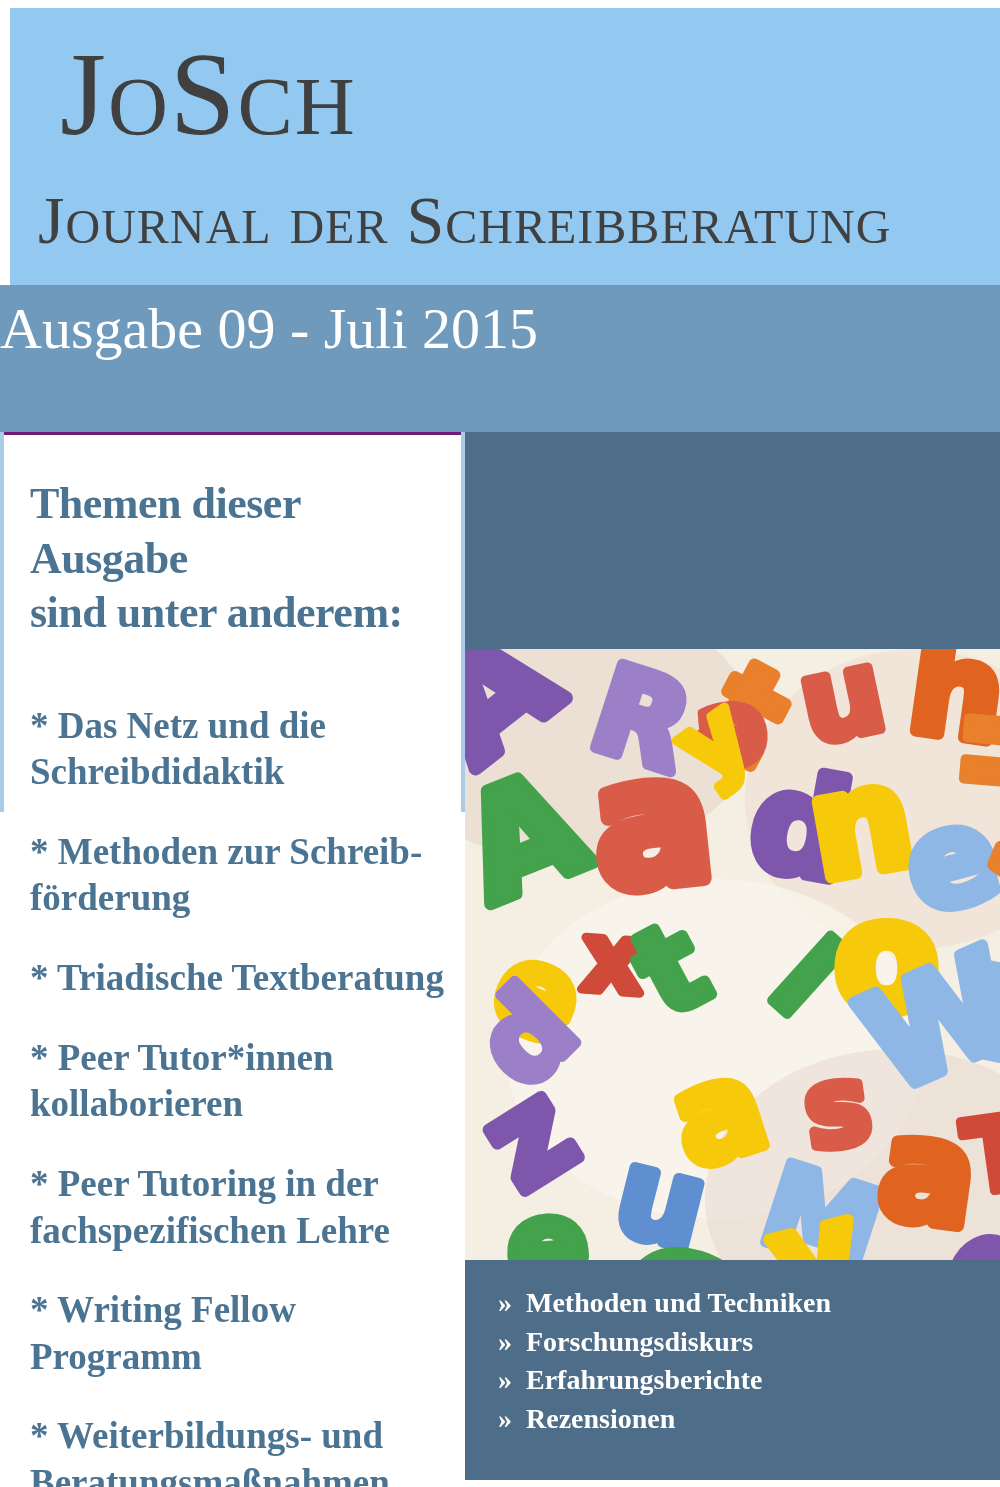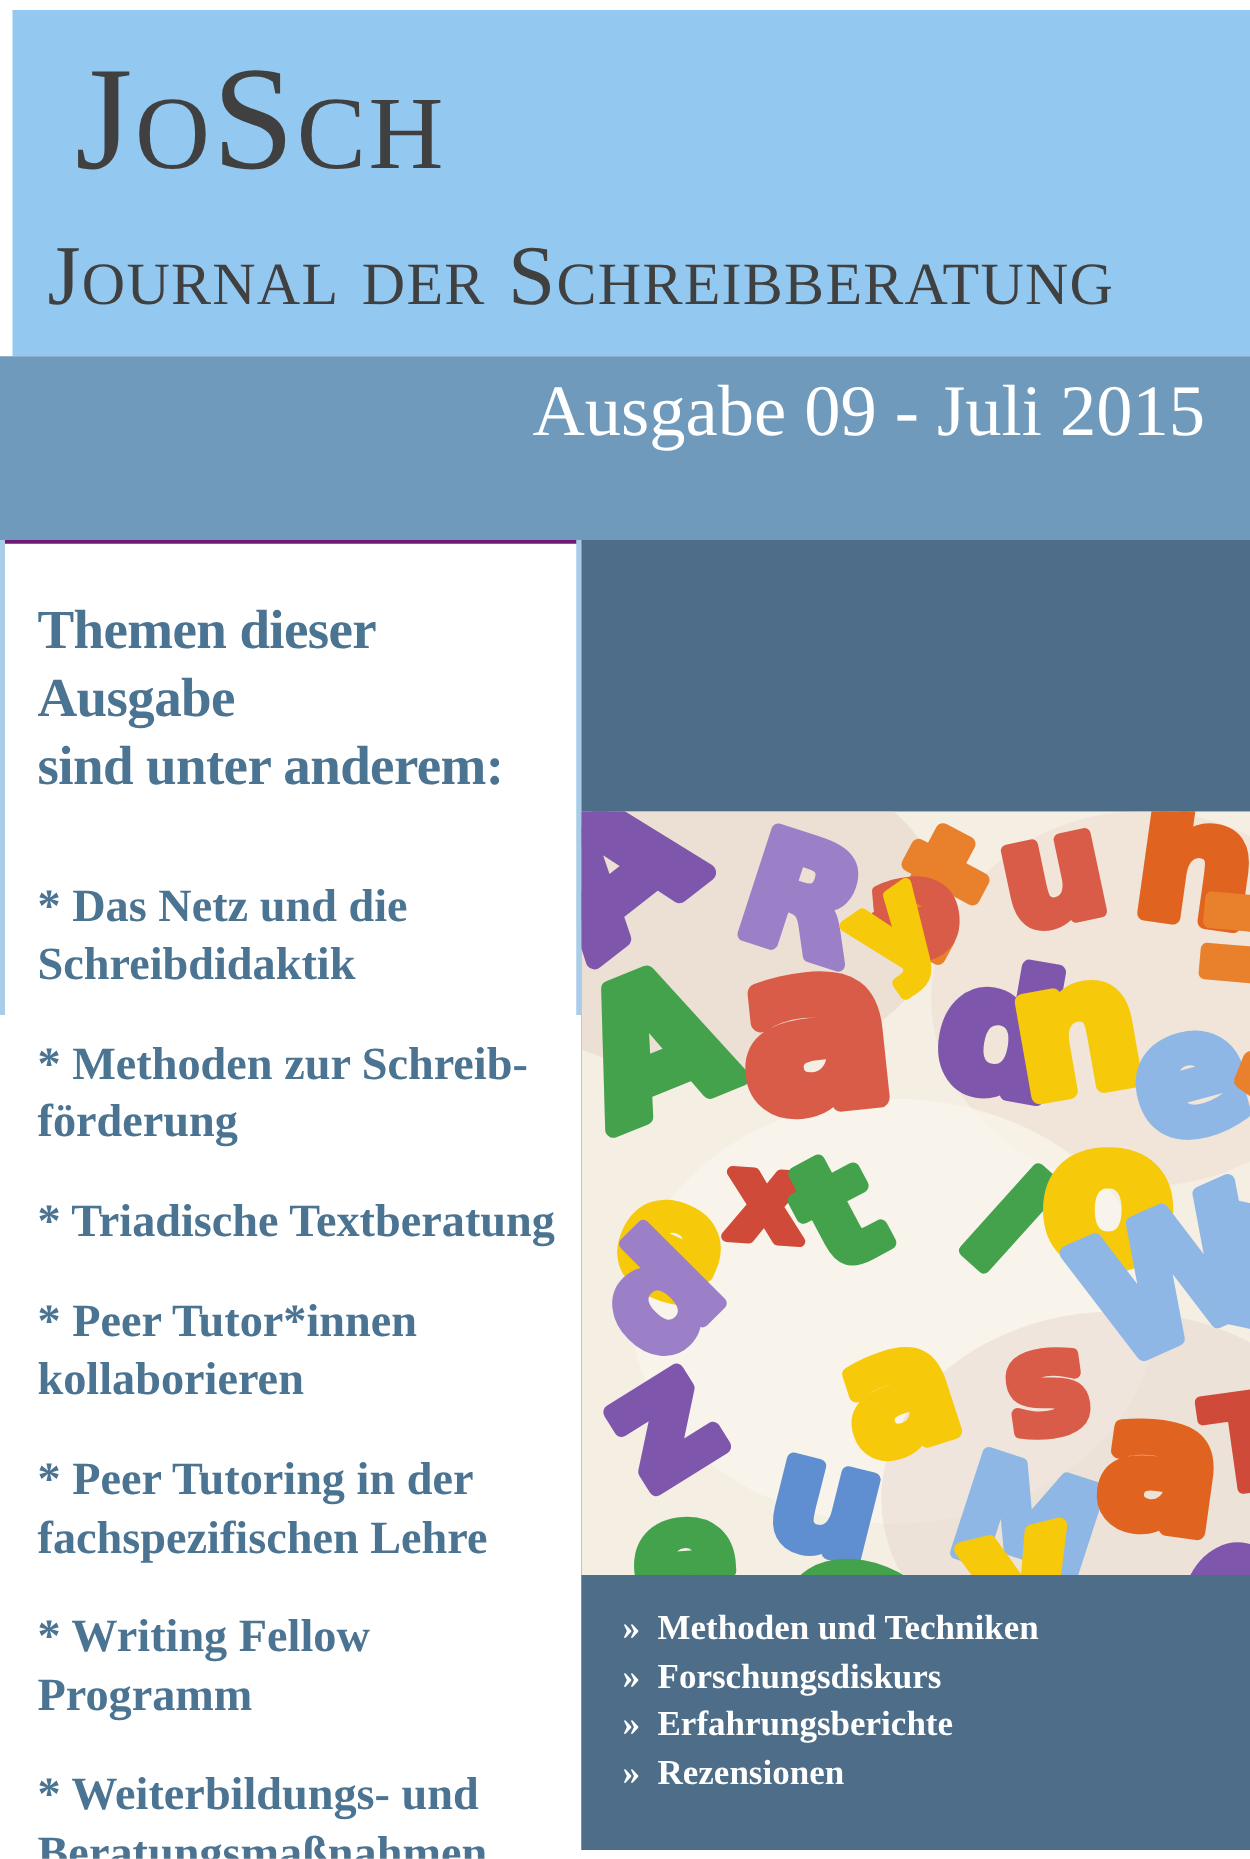--- a/index.html
+++ b/index.html
@@ -27,21 +27,21 @@
     position:absolute;left:28px;top:178px;
     font-size:68px;line-height:1;
     font-variant:small-caps;
     letter-spacing:1px;
     white-space:nowrap;
   }
 
   
   .issue-bar{
     position:absolute;left:0;top:285px;width:1000px;height:147px;
-    background:#6f9abc;color:#ffffff;text-align:right;
+    background:#6f9abc;color:#ffffff;
   }
   .issue-label{
     display:inline-block;
     margin:12px 36px 0 0;
     font-size:58px;line-height:1.1;
   }
 
   
   .topics{
     position:absolute;left:0;top:432px;width:465px;height:1048px;

